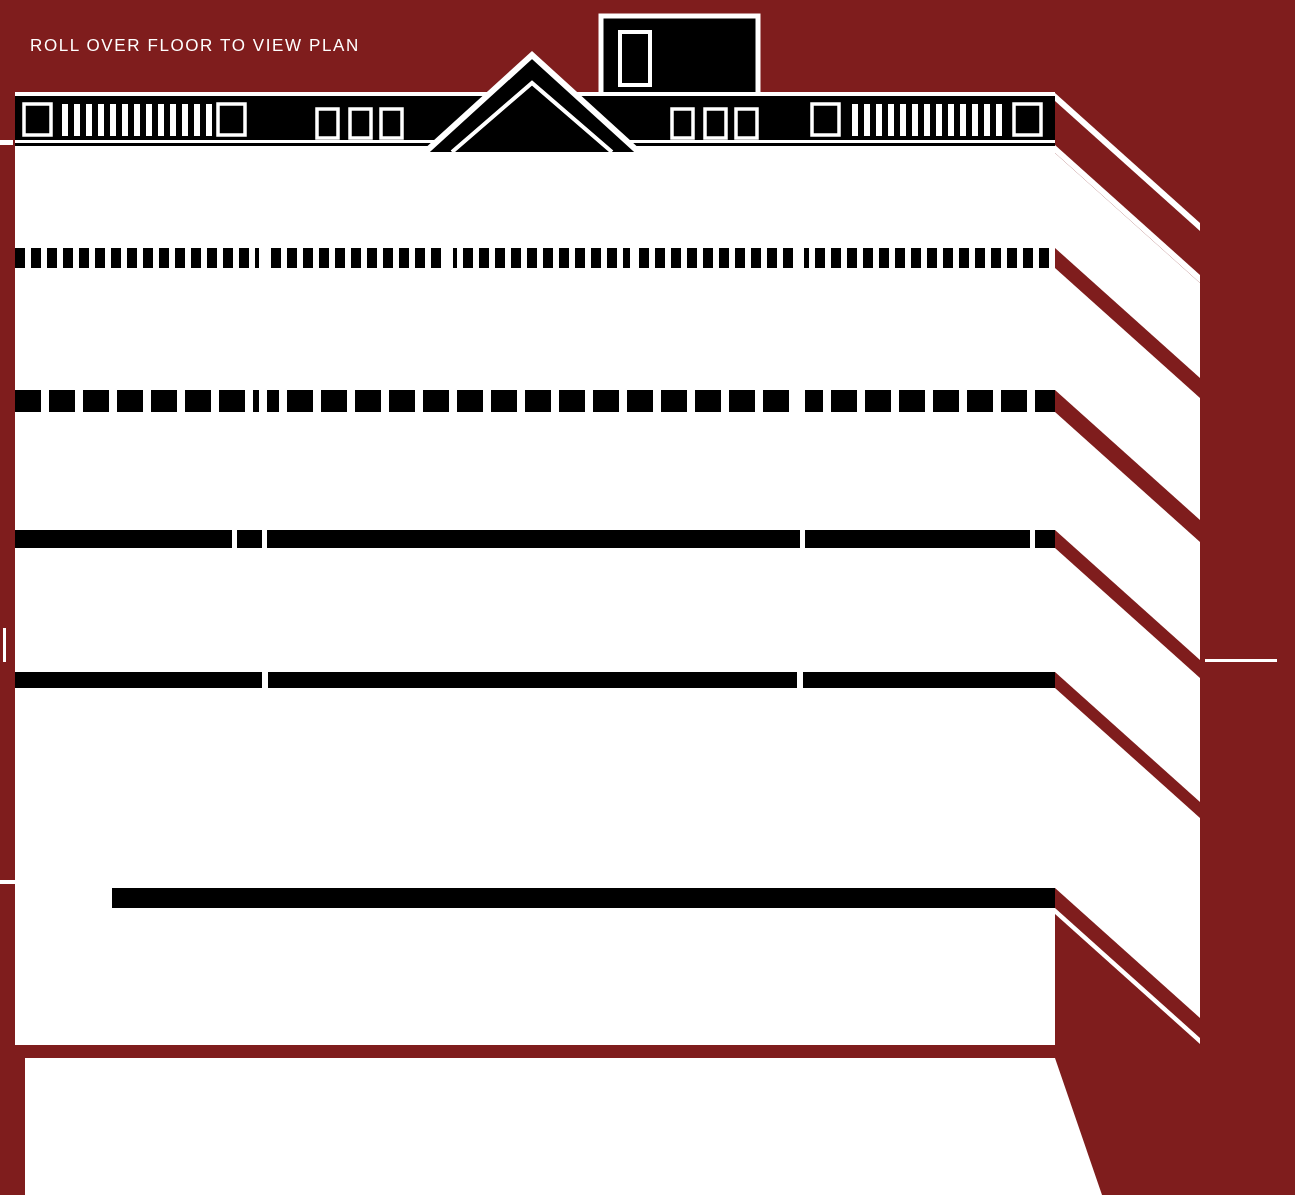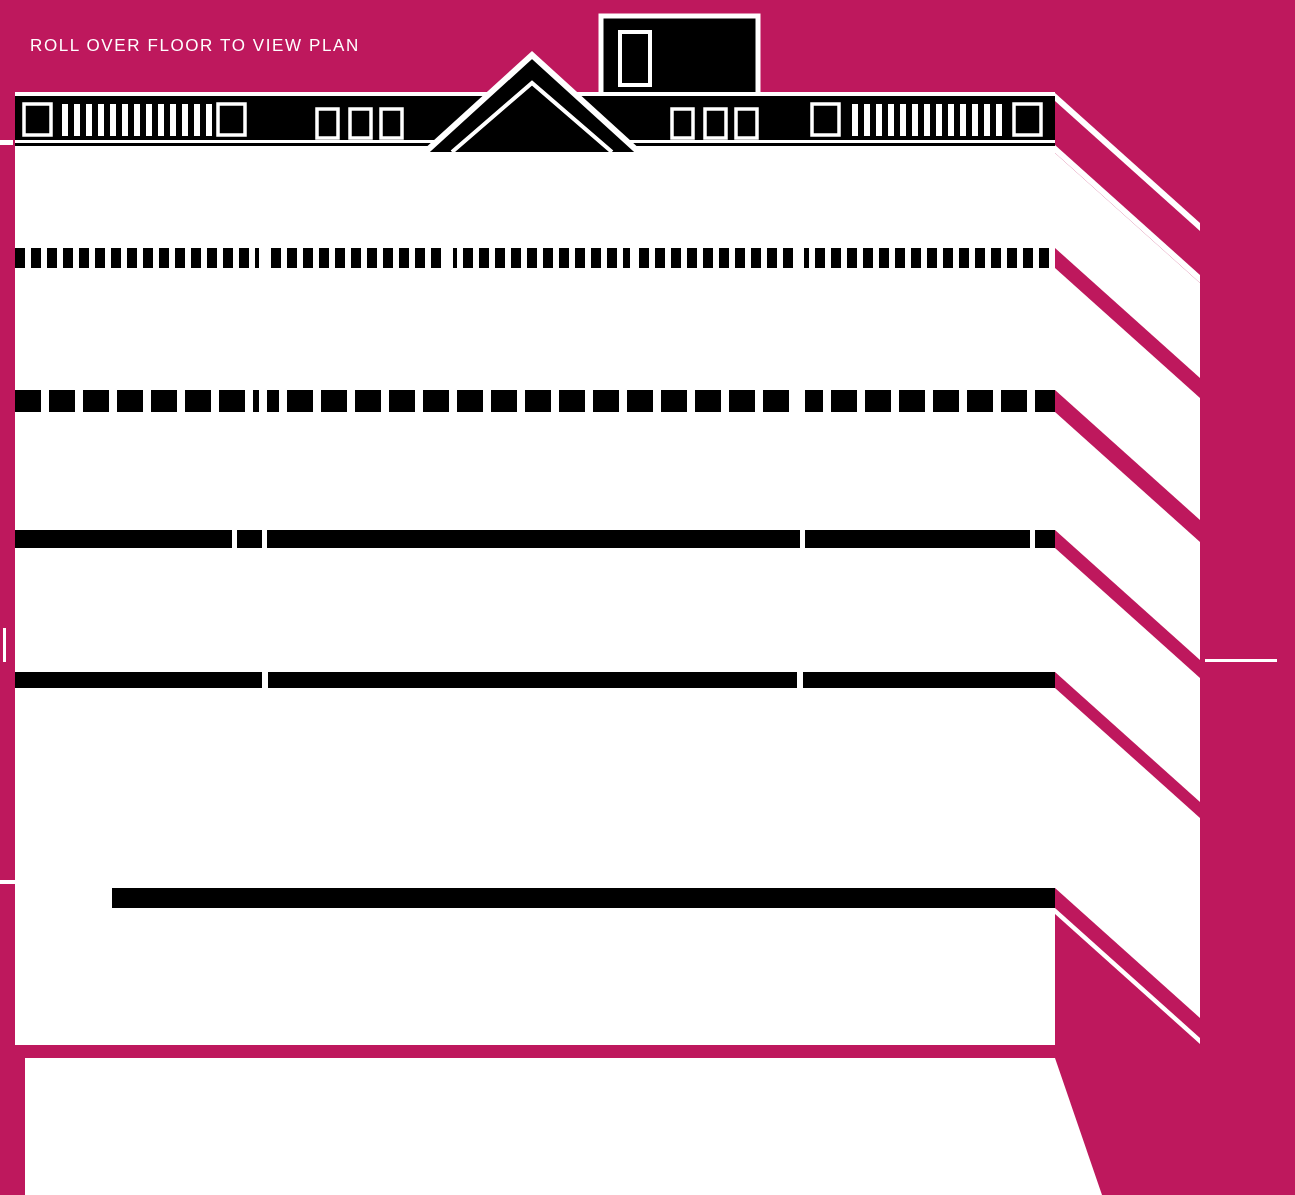--- a/index.html
+++ b/index.html
@@ -8,21 +8,21 @@
     background: #000000;
     width: 1295px;
     height: 1195px;
     overflow: hidden;
     font-family: "Liberation Sans", sans-serif;
   }
   .stage {
     position: relative;
     width: 1295px;
     height: 1195px;
-    background: #be185d;
+    background: #7f1d1d;
   }
   .instruction {
     position: absolute;
     left: 30px;
     top: 36px;
     color: #ffffff;
     font-size: 17px;
     font-weight: 400;
     letter-spacing: 1.6px;
     white-space: nowrap;

